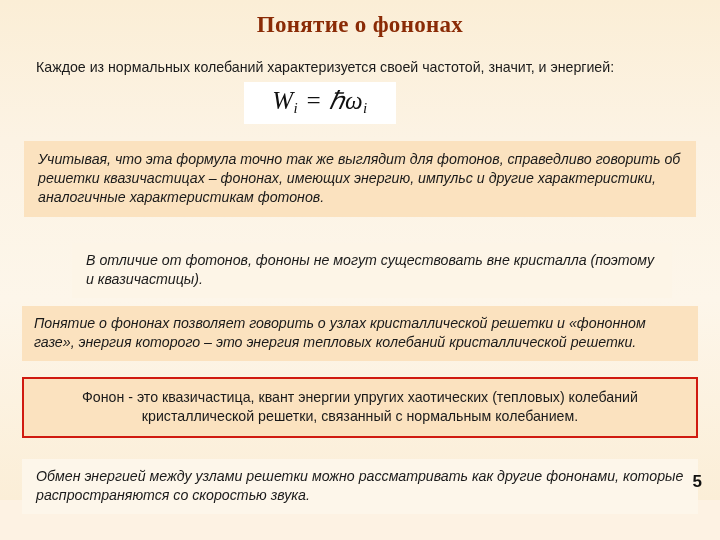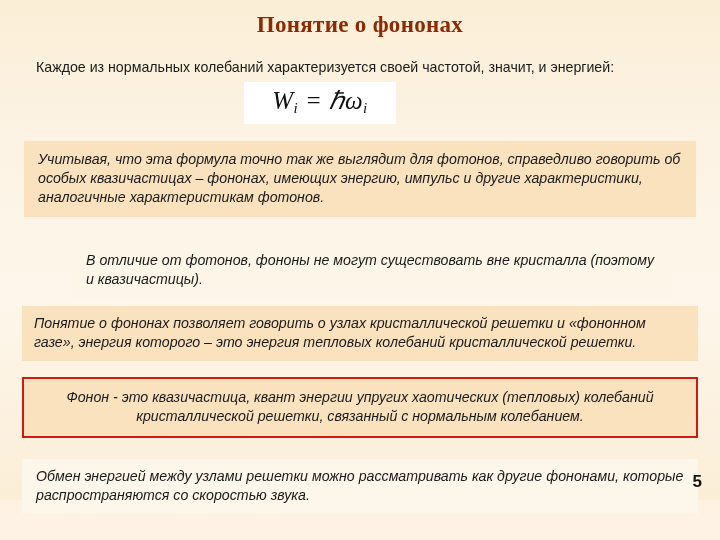--- a/index.html
+++ b/index.html
@@ -102,21 +102,20 @@
 
   
   .b5 {
     left: 22px;
     top: 377px;
     width: 676px;
     padding: 9px 14px 10px 14px;
     background: #fbe2bf;
     border: 2px solid #d01a10;
     text-align: center;
-    font-style: italic;
   }
 
   
   .b6 {
     left: 22px;
     top: 459px;
     width: 676px;
     padding: 8px 12px 9px 14px;
     background: #fdf6ea;
     font-style: italic;
@@ -138,21 +137,21 @@
 <div class="slide">
 
   <div class="slide-title">Понятие о фононах</div>
 
   <div class="para b1">Каждое из нормальных колебаний характеризуется своей частотой, значит, и энергией:</div>
 
   <div class="formula">
     <span><i>W</i><span class="sub">i</span> = ℏ<i>ω</i><span class="sub">i</span></span>
   </div>
 
-  <div class="para b2">Учитывая, что эта формула точно так же выглядит для фотонов, справедливо говорить об особых квазичастицах – фононах, имеющих энергию, импульс и другие характеристики, аналогичные характеристикам фотонов.</div>
+  <div class="para b2">Учитывая, что эта формула точно так же выглядит для фотонов, справедливо говорить об решетки квазичастицах – фононах, имеющих энергию, импульс и другие характеристики, аналогичные характеристикам фотонов.</div>
 
   <div class="para b3">В отличие от фотонов, фононы не могут существовать вне кристалла (поэтому и квазичастицы).</div>
 
   <div class="para b4">Понятие о фононах позволяет говорить о узлах кристаллической решетки и «фононном газе», энергия которого – это энергия тепловых колебаний кристаллической решетки.</div>
 
   <div class="para b5">Фонон - это квазичастица, квант энергии упругих хаотических (тепловых) колебаний кристаллической решетки, связанный с нормальным колебанием.</div>
 
   <div class="para b6">Обмен энергией между узлами решетки можно рассматривать как другие фононами, которые распространяются со скоростью звука.</div>
 
   <div class="page-number">5</div>

